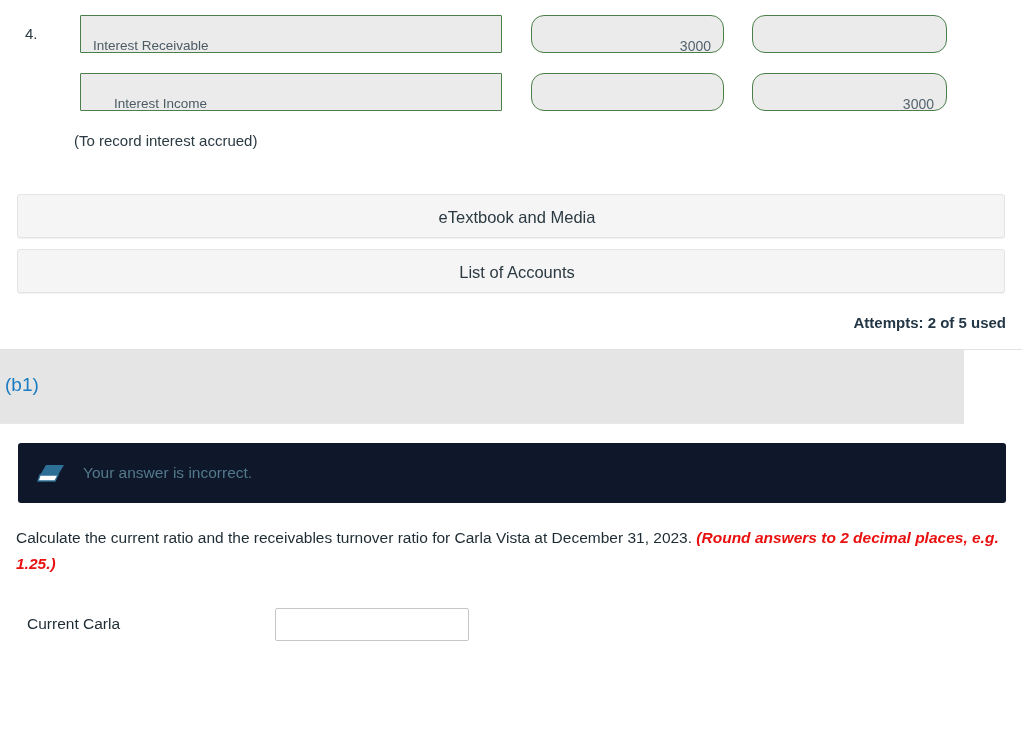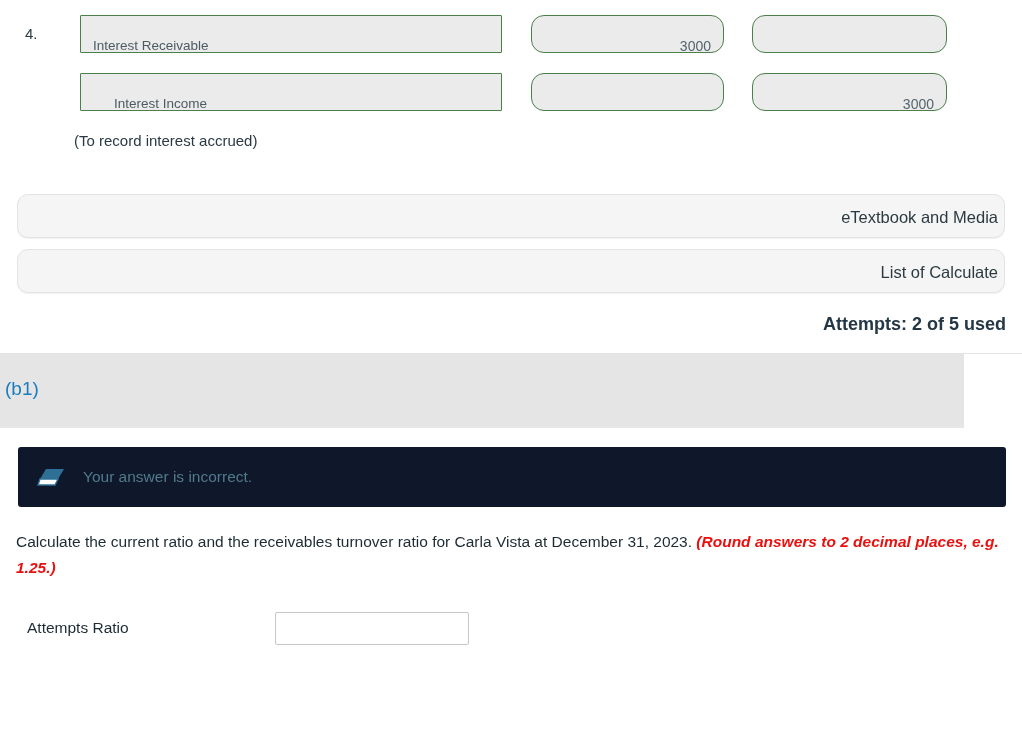--- a/index.html
+++ b/index.html
@@ -67,37 +67,37 @@
 
   
   .flat-btn {
     display: block;
     width: 988px;
     margin: 0 auto;
     height: 44px;
     line-height: 42px;
     background: #f5f5f5;
     border: 1px solid #e4e4e4;
-    border-radius: 11px;
+    border-radius: 3px;
     box-shadow: 0 1px 1px rgba(0,0,0,0.06);
     font-size: 16.5px;
     color: #2b3a42;
     padding-left: 18px;
-    text-align: right;
+    text-align: center;
     font-family: "Liberation Sans", sans-serif;
     cursor: pointer;
   }
   .btn-etextbook { margin-top: 45px; }
   .btn-accounts { margin-top: 11px; }
 
   .attempts {
     width: 1006px;
     text-align: right;
     margin-top: 21px;
-    font-size: 18px;
+    font-size: 15px;
     font-weight: bold;
     color: #243746;
   }
 
   
   .divider {
     margin-top: 18px;
     width: 1022px;
     height: 1px;
     background: #e3e3e3;
@@ -205,21 +205,21 @@
       <div class="je-num"></div>
       <div class="je-field je-account indent">Interest Income</div>
       <div class="je-field je-amount je-debit"></div>
       <div class="je-field je-amount je-credit">3000</div>
     </div>
 
     <div class="je-caption">(To record interest accrued)</div>
   </div>
 
   <button class="flat-btn btn-etextbook">eTextbook and Media</button>
-  <button class="flat-btn btn-accounts">List of Calculate</button>
+  <button class="flat-btn btn-accounts">List of Accounts</button>
 
   <div class="attempts">Attempts: 2 of 5 used</div>
 
   <div class="divider"></div>
 
   <div class="band">
     <div class="band-label">(b1)</div>
   </div>
 
   <div class="alert">
@@ -232,21 +232,21 @@
     <span class="alert-text">Your answer is incorrect.</span>
   </div>
 
   <div class="question">
     <span>Calculate the current ratio and the receivables turnover ratio for Carla Vista at December 31, 2023. </span><span class="hint">(Round answers to 2 decimal places, e.g. 1.25.)</span>
   </div>
 
   <div class="answers">
 
     <div class="ans-row">
-      <div class="ans-label">Attempts Ratio</div>
+      <div class="ans-label">Current Carla</div>
       <input class="ans-input" type="text" value="" style="">
       <span class="ans-unit"></span>
     </div>
 
 
   </div>
 
 </div>
 
 </body></html>

